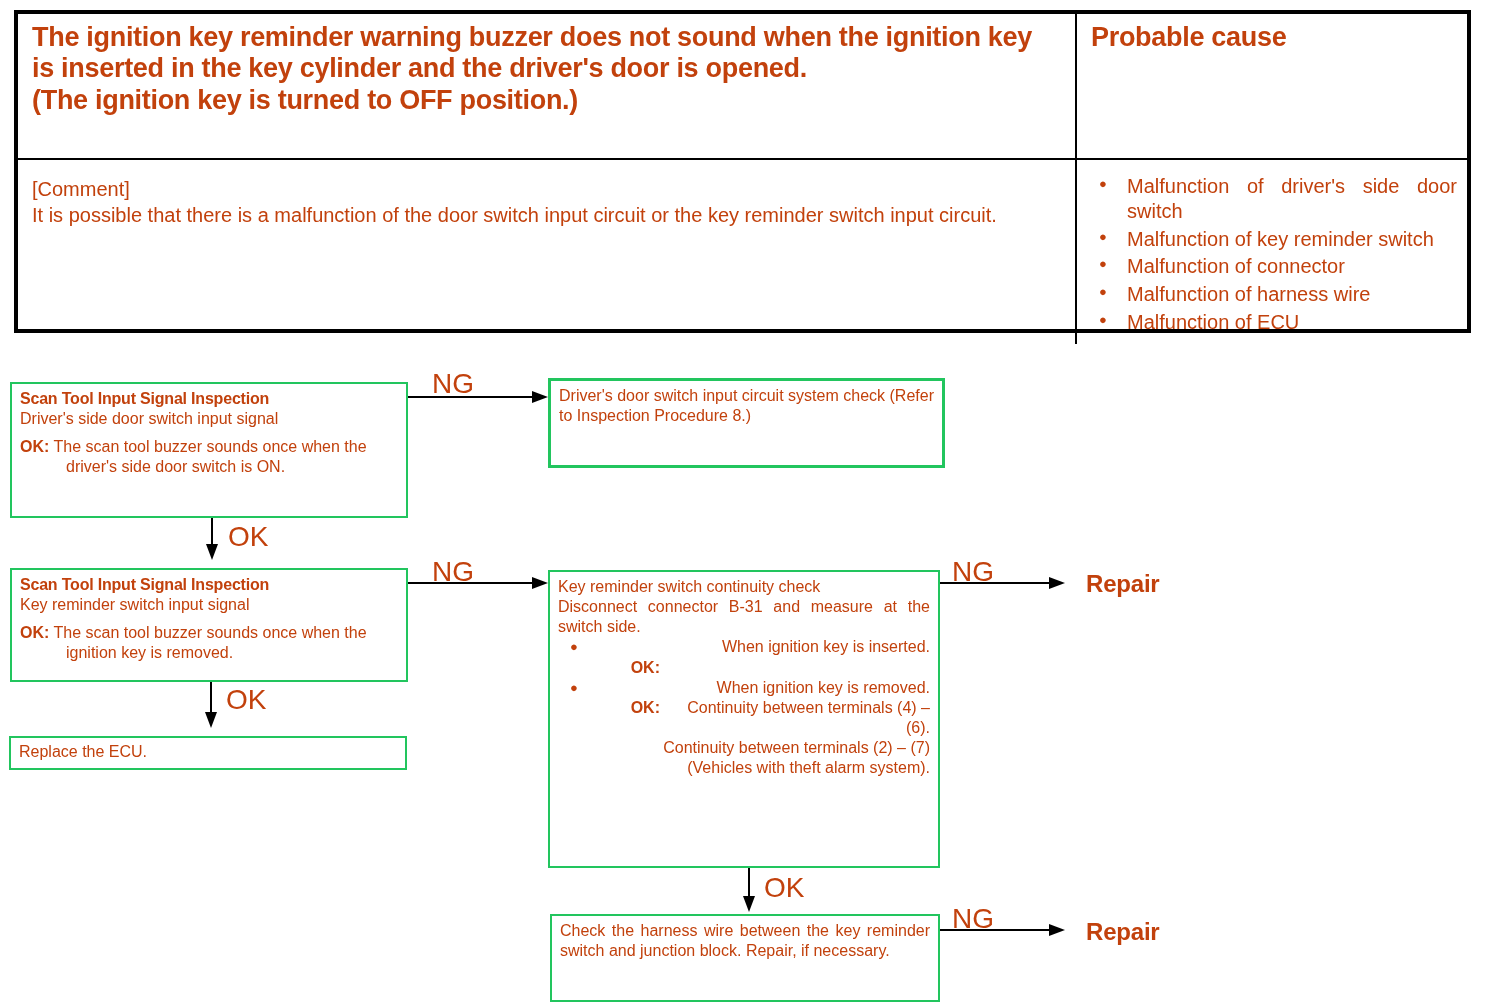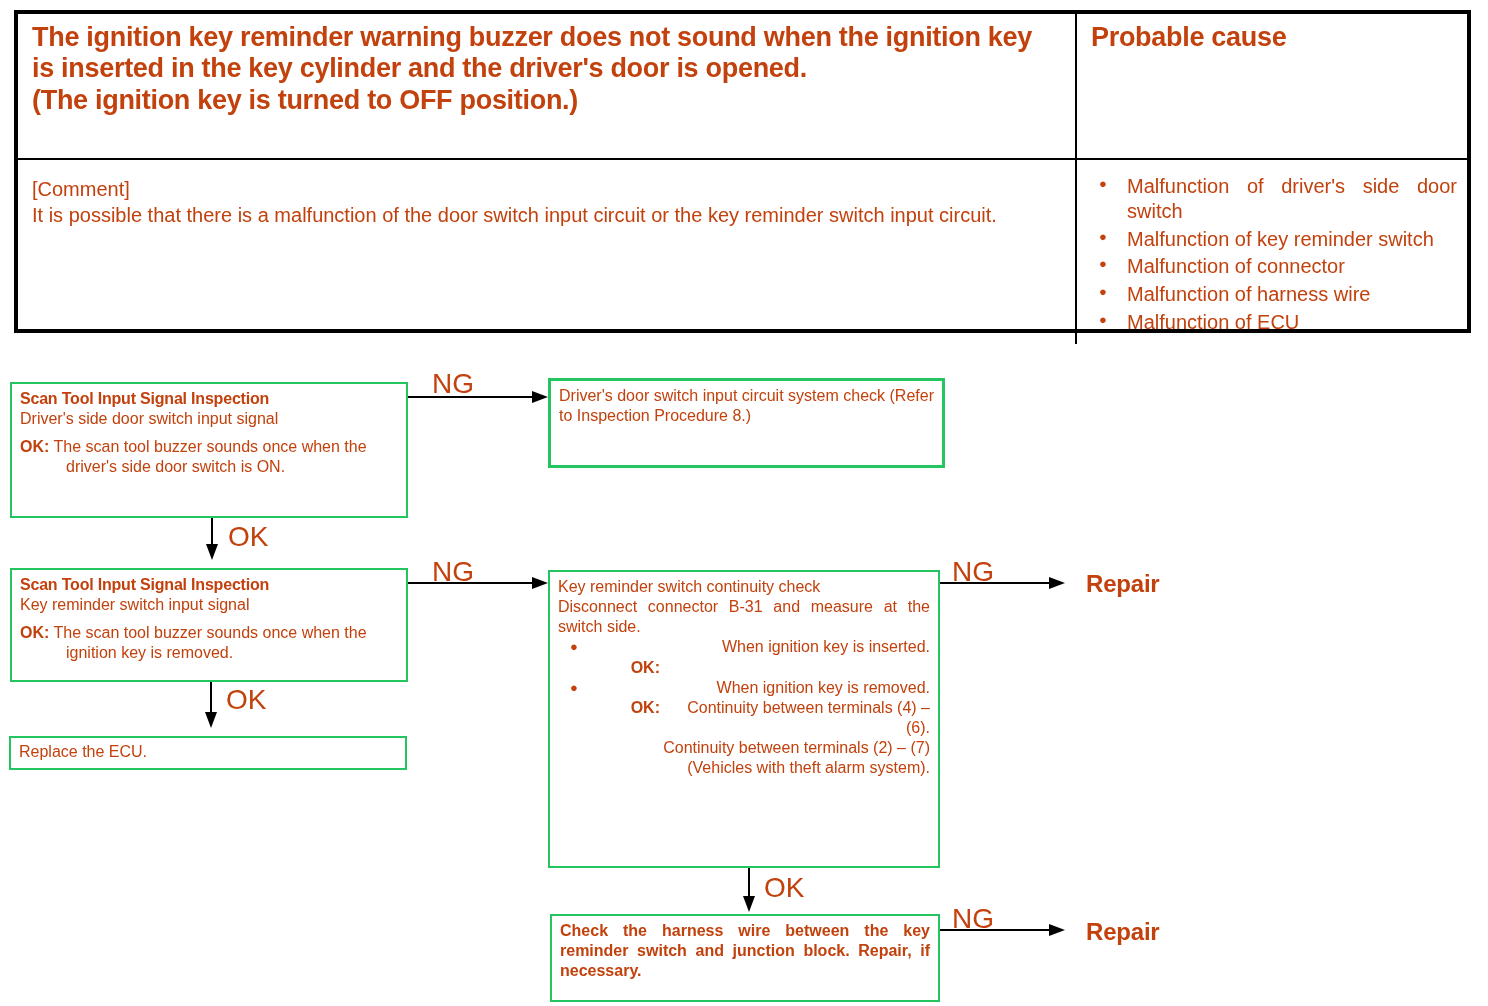--- a/index.html
+++ b/index.html
@@ -145,21 +145,21 @@
   <div class="flow-label" style="left:226px; top:684px;">OK</div>
 
   <div class="fbox" style="left:9px; top:728px; width:398px; min-height:34px; padding-top:4px;margin-top:8px;">
     <span>Replace the ECU.</span>
   </div>
 
   <div class="vline" style="left:748px; top:868px; height:30px;"></div>
   <div class="ah-down" style="left:743px; top:896px;"></div>
   <div class="flow-label" style="left:764px; top:872px;">OK</div>
 
-  <div class="fbox" style="left:550px; top:914px; width:390px; min-height:88px; text-align:justify;font-weight:bold;">
+  <div class="fbox" style="left:550px; top:914px; width:390px; min-height:88px; text-align:justify;">
     <span>Check the harness wire between the key reminder switch and junction block. Repair, if necessary.</span>
   </div>
 
   <div class="flow-label" style="left:952px; top:903px;">NG</div>
   <div class="hline" style="left:940px; top:929px; width:113px;"></div>
   <div class="ah-right" style="left:1049px; top:924px;"></div>
   <div class="repair-label" style="left:1086px; top:918px;">Repair</div>
 
 </div>
 

